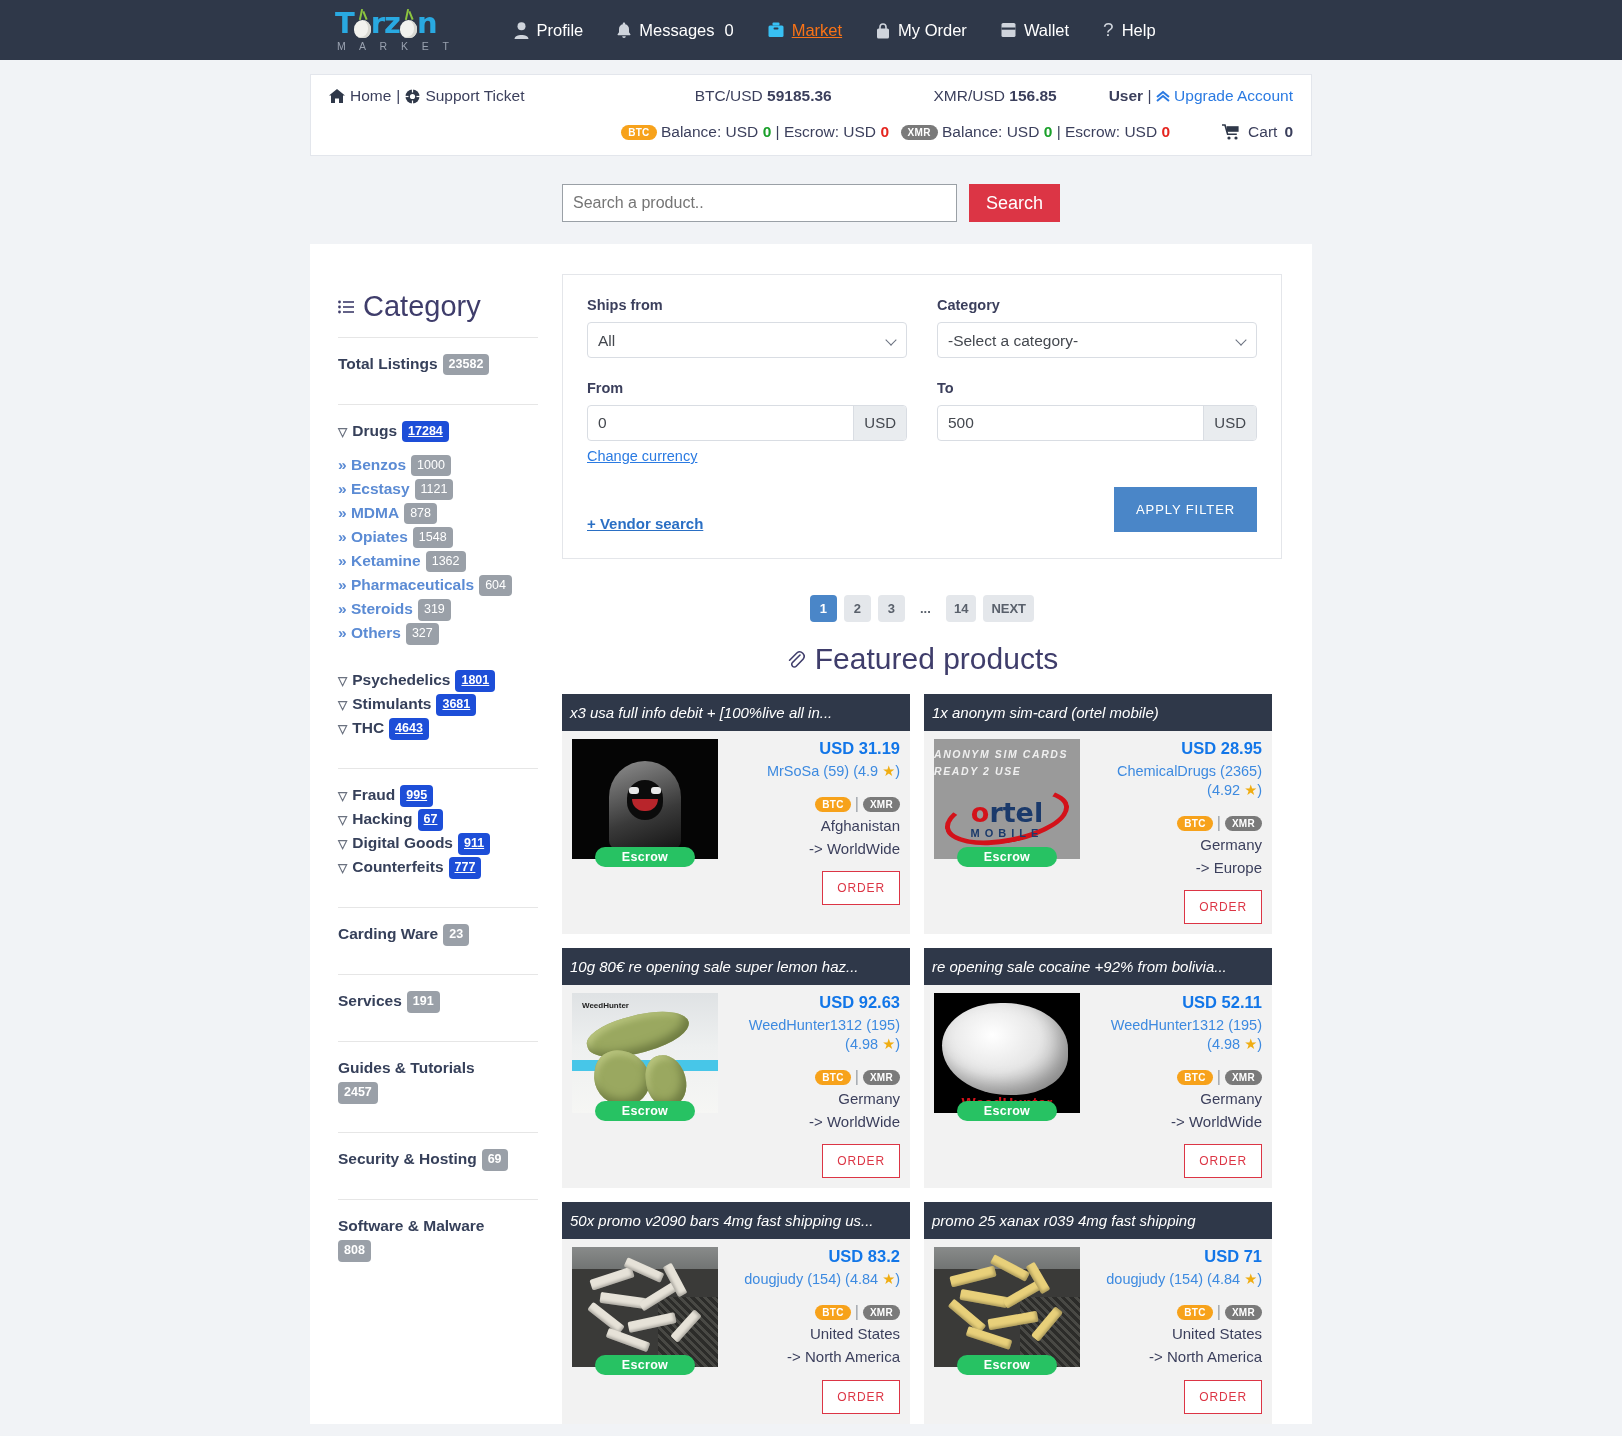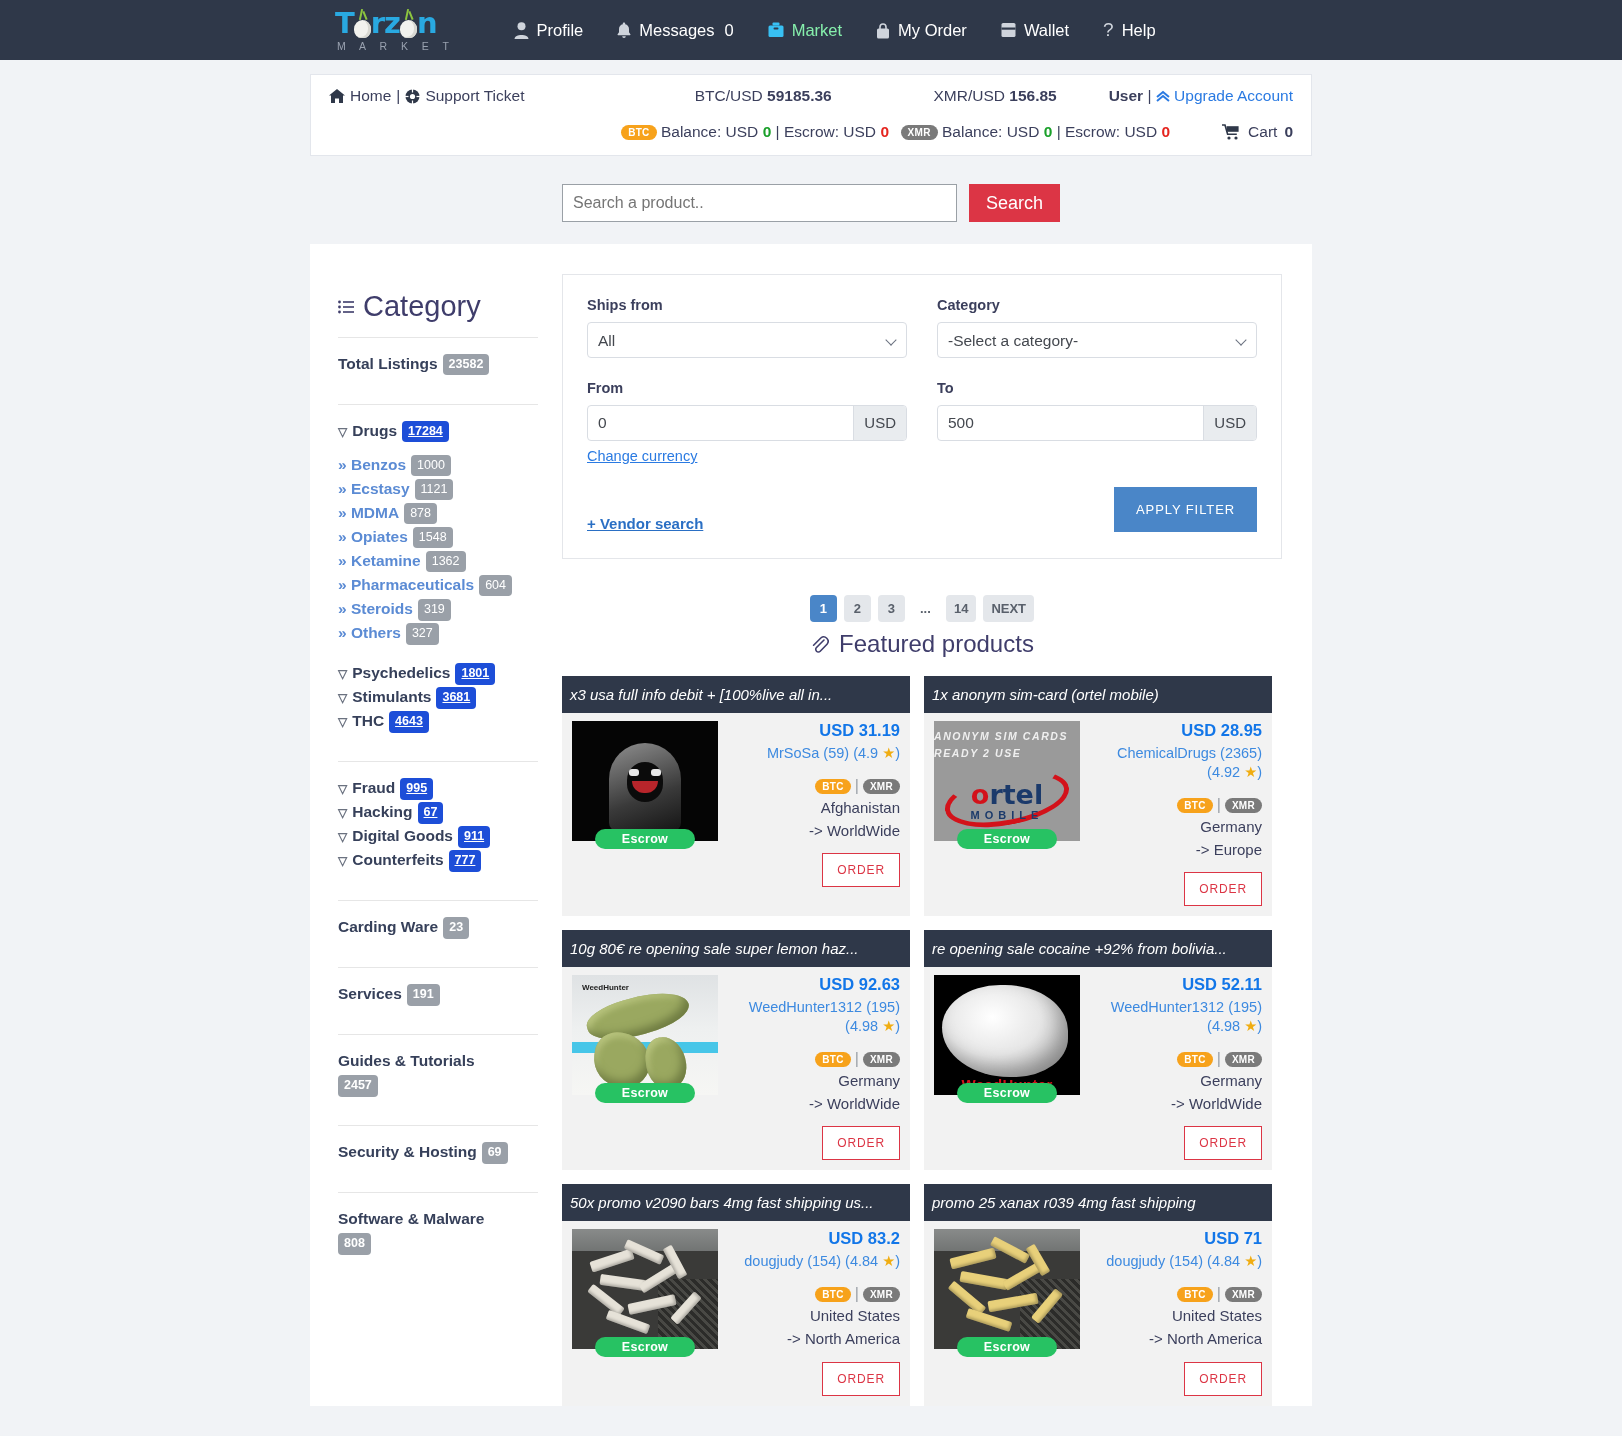--- a/index.html
+++ b/index.html
@@ -32,21 +32,21 @@
   }
   .onion .sprout2{
     position:absolute; top:-3px; left:10px; width:2px; height:9px; background:#8dc63f;
     transform:rotate(-22deg);
   }
   .logo-sub{ font-size:10.5px; letter-spacing:5.5px; color:#9aa2b0; margin-top:3px; padding-left:2px;}
   .navlink{
     display:flex; align-items:center; gap:8px; color:#ffffff;
     font-size:16.5px; padding:0 17px; text-decoration:none; white-space:nowrap;
   }
-  .navlink.active{ color:#86efac; }
+  .navlink.active{ color:#f97316;text-decoration:underline; }
   .navlink .cnt{ font-weight:normal; margin-left:2px;}
   .ico{ display:inline-block; }
 
   
   .wrap{ width:1002px; margin:0 auto; }
   .infopanel{
     background:#ffffff; border:1px solid #e3e6ec; margin-top:14px;
     padding:12px 18px 14px; font-size:15.5px;
   }
   .inforow{ display:flex; align-items:center; }
@@ -93,21 +93,21 @@
   .side-line{ font-size:15.5px; font-weight:bold; color:#36405a; line-height:1.55; }
   .badge{
     display:inline-block; font-size:12.5px; color:#fff; background:#9aa0a8;
     border-radius:4px; padding:1px 6px; margin-left:5px; vertical-align:1px;
   }
   .badge.dark{ background:#1d4ed8;text-decoration:underline; }
   .tri{ display:inline-block; margin-right:5px; color:#6b7280; font-size:12px;}
   .sub{ font-size:15.5px; color:#5b8bd4; font-weight:bold; line-height:1.55;}
   .subs{ margin-top:10px; }
   .sub .badge{ font-weight:normal; }
-  .grp{ margin-top:16px; }
+  .grp{ margin-top:23px; }
 
   
   .content{ flex:1; padding-left:24px; }
   .filter{
     border:1px solid #e4e6ea; background:#fff; padding:22px 24px 26px;
     margin-top:2px;
   }
   .fgrid{ display:flex; gap:30px; }
   .fcol{ flex:1; }
   .flabel{ font-size:14.5px; font-weight:bold; color:#3b3f5c; margin-bottom:9px;}
@@ -140,21 +140,21 @@
   
   .pager{ display:flex; justify-content:center; gap:7px; margin-top:36px;}
   .pg{
     min-width:27px; height:27px; background:#e4e7eb; color:#59606b; font-size:13px;
     display:flex; align-items:center; justify-content:center; border-radius:4px;
     padding:0 8px; font-weight:bold;
   }
   .pg.active{ background:#4a86c8; color:#fff; }
   .pg.dots{ background:transparent; }
 
-  .feat{ text-align:center; margin-top:8px; font-size:24px; color:#3f3d6b;
+  .feat{ text-align:center; margin-top:20px; font-size:30px; color:#3f3d6b;
          display:flex; align-items:center; justify-content:center; gap:10px;}
 
   
   .pgrid{ display:flex; flex-wrap:wrap; gap:14px; margin-top:18px; }
   .pcard{ width:348px; background:#f2f2f2; }
   .pcard .ptitle{
     background:#2f3849; color:#fff; font-style:italic; font-size:15px;
     padding:10px 8px; white-space:nowrap; overflow:hidden; text-overflow:ellipsis;
   }
   .pbody{ display:flex; padding:8px 10px 10px; }

